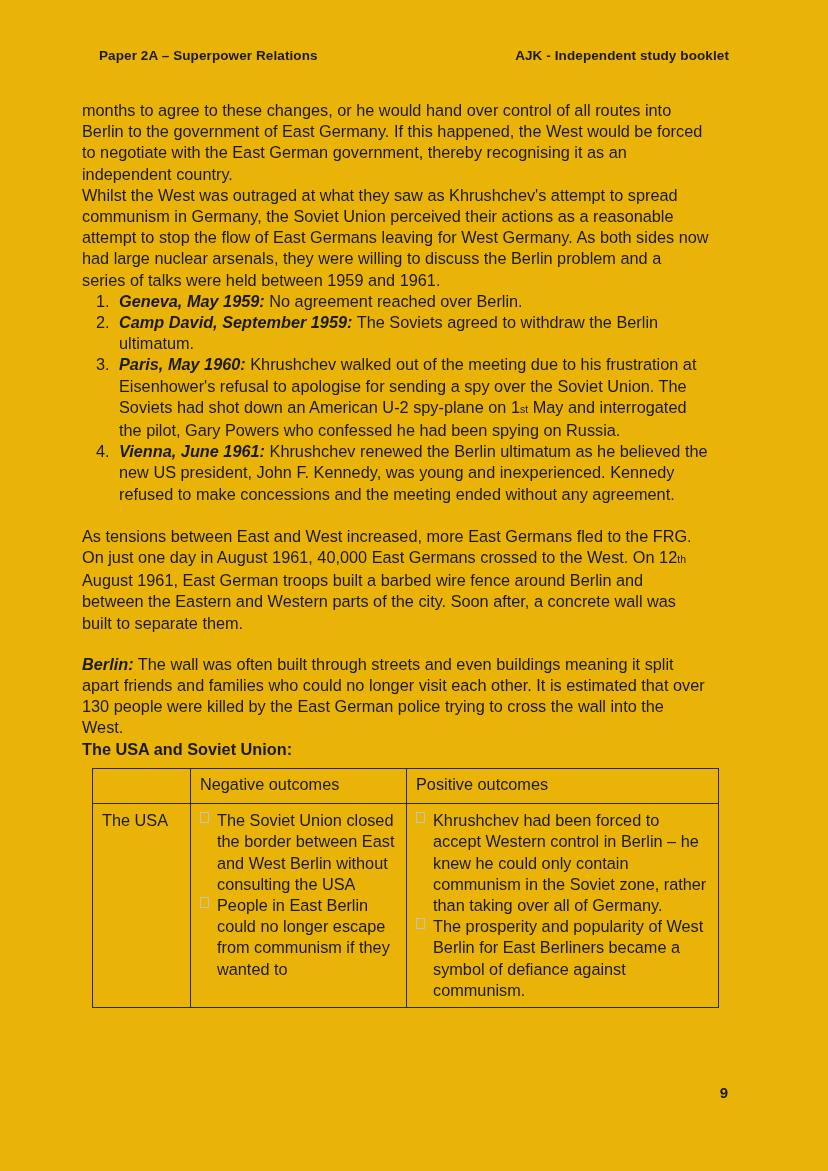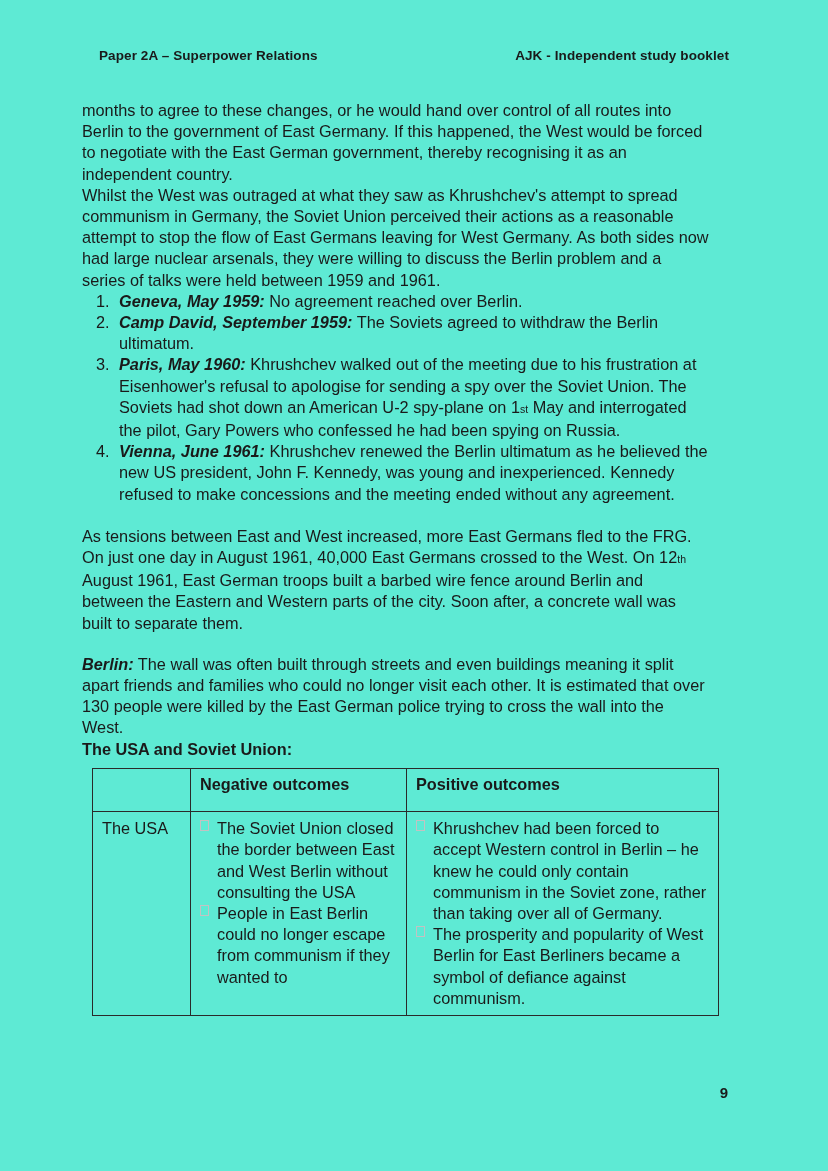--- a/index.html
+++ b/index.html
@@ -11,21 +11,21 @@
     width: 828px;
     height: 1171px;
     position: relative;
     font-family: "Liberation Sans", sans-serif;
     color: #1a1a1a;
     overflow: hidden;
   }
   .page {
     position: absolute;
     inset: 0;
-    background: #5eead4;
+    background: #eab308;
   }
 
   
   .doc-header {
     position: absolute;
     top: 48px;
     left: 99px;
     width: 630px;
     display: flex;
     justify-content: space-between;
@@ -104,24 +104,24 @@
   table.outcomes th {
     border: 1.3px solid #2a2a2a;
     vertical-align: top;
     padding: 6px 8px 6px 9px;
     font-size: 16.3px;
     line-height: 21.2px;
     font-weight: normal;
     text-align: left;
   }
   table.outcomes th {
-    font-weight: 700;
+    font-weight: 400;
     height: 20px;
     padding-top: 5px;
-    padding-bottom: 16px;
+    padding-bottom: 8px;
   }
   .col-a { width: 98px; }
   .col-b { width: 216px; }
   .col-c { width: 312px; }
   td.rowlabel {
     font-weight: 700;
     padding-top: 5px;
   }
   td.body-cell {
     padding-top: 13px;

